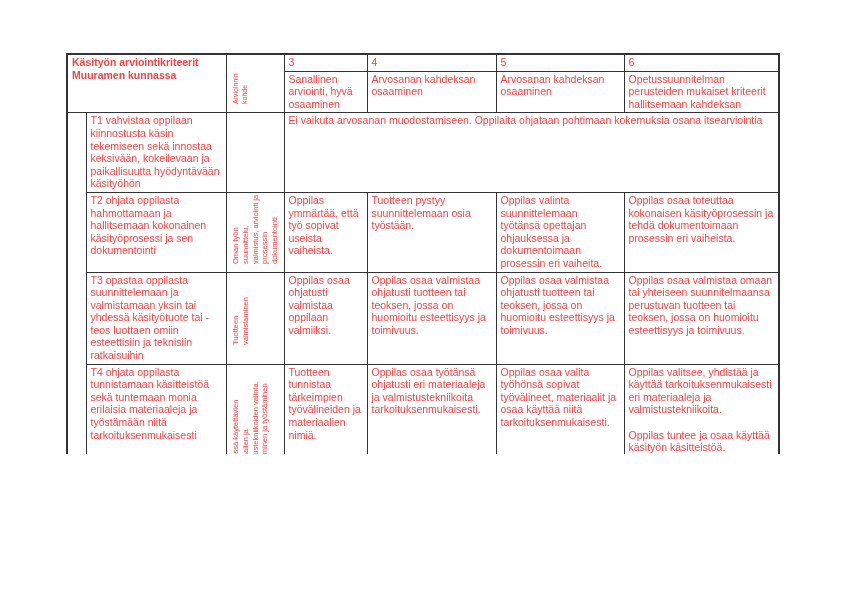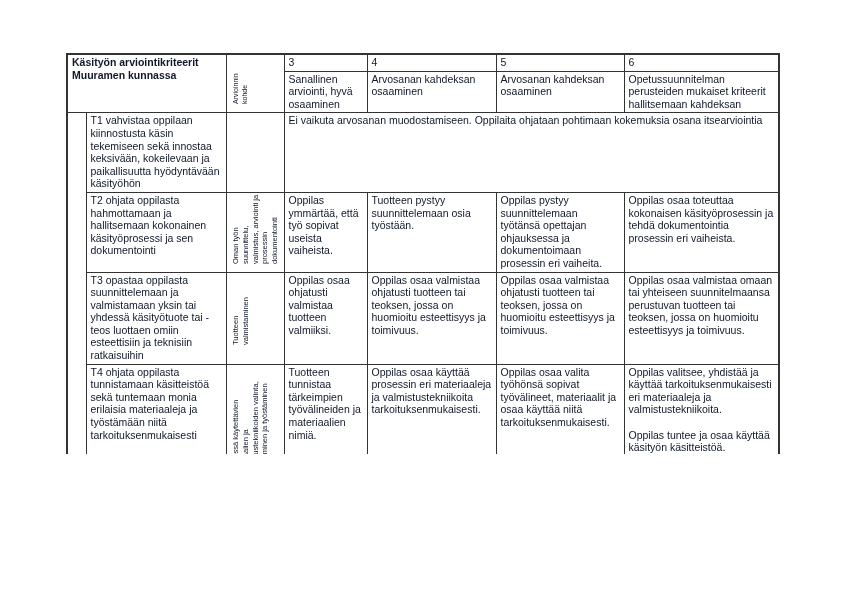--- a/index.html
+++ b/index.html
@@ -6,21 +6,21 @@
     margin: 0;
     padding: 0;
     background: #ffffff;
   }
   .page {
     position: relative;
     width: 842px;
     height: 454px;
     background: #ffffff;
     font-family: "Liberation Sans", sans-serif;
-    color: #0f172a;
+    color: #ef4444;
   }
   table.criteria {
     position: absolute;
     left: 66px;
     top: 53px;
     width: 712px;
     border-collapse: collapse;
     table-layout: fixed;
     border: 2px solid #333333;
   }
@@ -108,36 +108,36 @@
       <td class="spacer-cell" rowspan="4"></td>
       <td class="objective-cell">T1 vahvistaa oppilaan kiinnostusta käsin tekemiseen sekä innostaa keksivään, kokeilevaan ja paikallisuutta hyödyntävään käsityöhön</td>
       <td class="target-cell"></td>
       <td class="note-cell" colspan="4">Ei vaikuta arvosanan muodostamiseen. Oppilaita ohjataan pohtimaan kokemuksia osana itsearviointia</td>
     </tr>
     <tr class="r-t2">
       <td class="objective-cell">T2 ohjata oppilasta hahmottamaan ja hallitsemaan kokonainen käsityöprosessi ja sen dokumentointi</td>
       <td class="target-cell"><span class="rot rot-t2">Oman työn suunnittelu, valmistus, arviointi ja prosessin dokumentointi</span></td>
       <td class="crit-cell">Oppilas ymmärtää, että työ sopivat useista vaiheista.</td>
       <td class="crit-cell">Tuotteen pystyy suunnittelemaan osia työstään.</td>
-      <td class="crit-cell">Oppilas pystyy suunnittelemaan työtänsä opettajan ohjauksessa ja dokumentoimaan prosessin eri vaiheita.</td>
-      <td class="crit-cell">Oppilas osaa toteuttaa kokonaisen käsityöprosessin ja tehdä dokumentointia prosessin eri vaiheista.</td>
+      <td class="crit-cell">Oppilas valinta suunnittelemaan työtänsä opettajan ohjauksessa ja dokumentoimaan prosessin eri vaiheita.</td>
+      <td class="crit-cell">Oppilas osaa toteuttaa kokonaisen käsityöprosessin ja tehdä dokumentoimaan prosessin eri vaiheista.</td>
     </tr>
     <tr class="r-t3">
       <td class="objective-cell">T3 opastaa oppilasta suunnittelemaan ja valmistamaan yksin tai yhdessä käsityötuote tai -teos luottaen omiin esteettisiin ja teknisiin ratkaisuihin</td>
       <td class="target-cell"><span class="rot rot-t3">Tuotteen valmistaminen</span></td>
-      <td class="crit-cell">Oppilas osaa ohjatusti valmistaa tuotteen valmiiksi.</td>
+      <td class="crit-cell">Oppilas osaa ohjatusti valmistaa oppilaan valmiiksi.</td>
       <td class="crit-cell">Oppilas osaa valmistaa ohjatusti tuotteen tai teoksen, jossa on huomioitu esteettisyys ja toimivuus.</td>
       <td class="crit-cell">Oppilas osaa valmistaa ohjatusti tuotteen tai teoksen, jossa on huomioitu esteettisyys ja toimivuus.</td>
       <td class="crit-cell">Oppilas osaa valmistaa omaan tai yhteiseen suunnitelmaansa perustuvan tuotteen tai teoksen, jossa on huomioitu esteettisyys ja toimivuus.</td>
     </tr>
     <tr class="r-t4">
       <td class="objective-cell">T4 ohjata oppilasta tunnistamaan käsitteistöä sekä tuntemaan monia erilaisia materiaaleja ja työstämään niitä tarkoituksenmukaisesti</td>
       <td class="target-cell"><span class="rot rot-t4">Käsityössä käytettävien materiaalien ja valmistustekniikoiden valinta, yhdistäminen ja työstäminen</span></td>
       <td class="crit-cell">Tuotteen tunnistaa tärkeimpien työvälineiden ja materiaalien nimiä.</td>
-      <td class="crit-cell">Oppilas osaa käyttää prosessin eri materiaaleja ja valmistustekniikoita tarkoituksenmukaisesti.</td>
+      <td class="crit-cell">Oppilas osaa työtänsä ohjatusti eri materiaaleja ja valmistustekniikoita tarkoituksenmukaisesti.</td>
       <td class="crit-cell">Oppilas osaa valita työhönsä sopivat työvälineet, materiaalit ja osaa käyttää niitä tarkoituksenmukaisesti.</td>
       <td class="crit-cell">Oppilas valitsee, yhdistää ja käyttää tarkoituksenmukaisesti eri materiaaleja ja valmistustekniikoita.
 
 Oppilas tuntee ja osaa käyttää käsityön käsitteistöä.</td>
     </tr>
   </tbody>
     </table>
 </div>
 
 </body></html>

